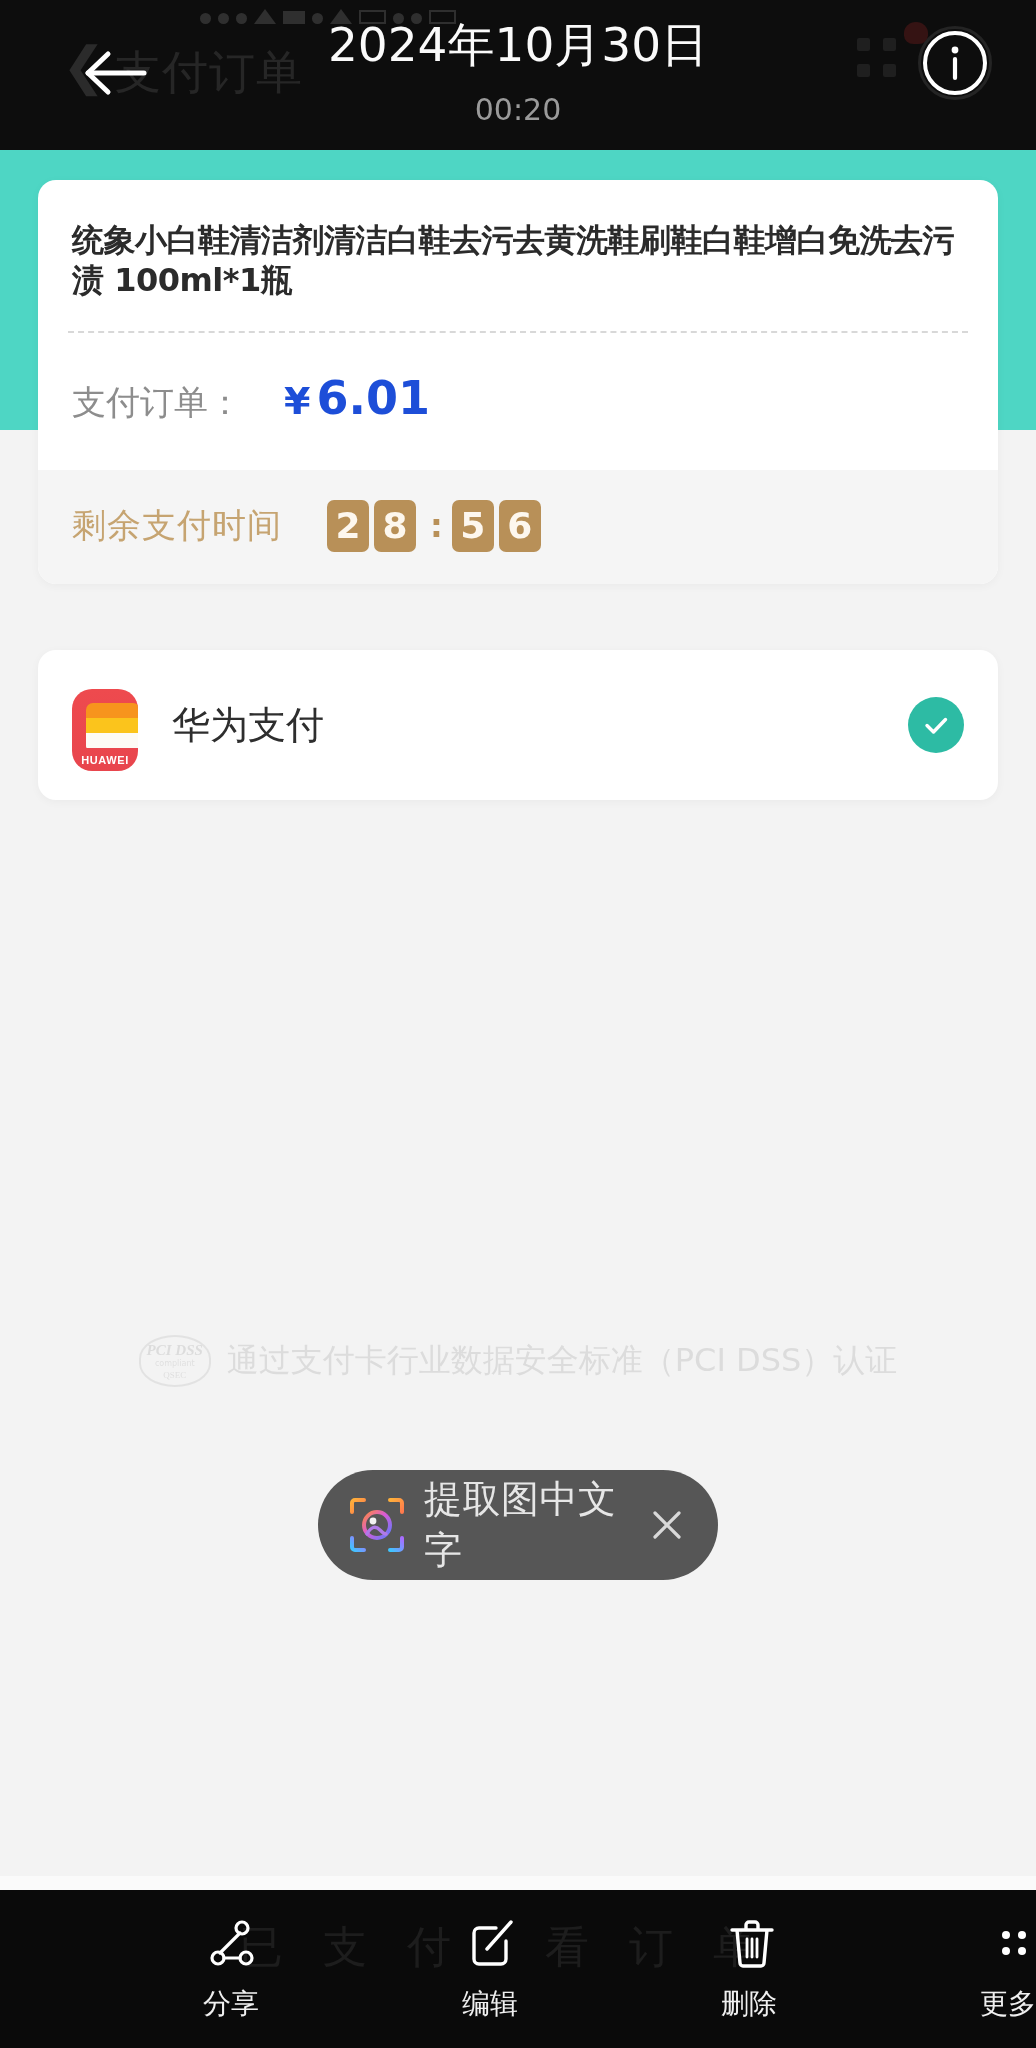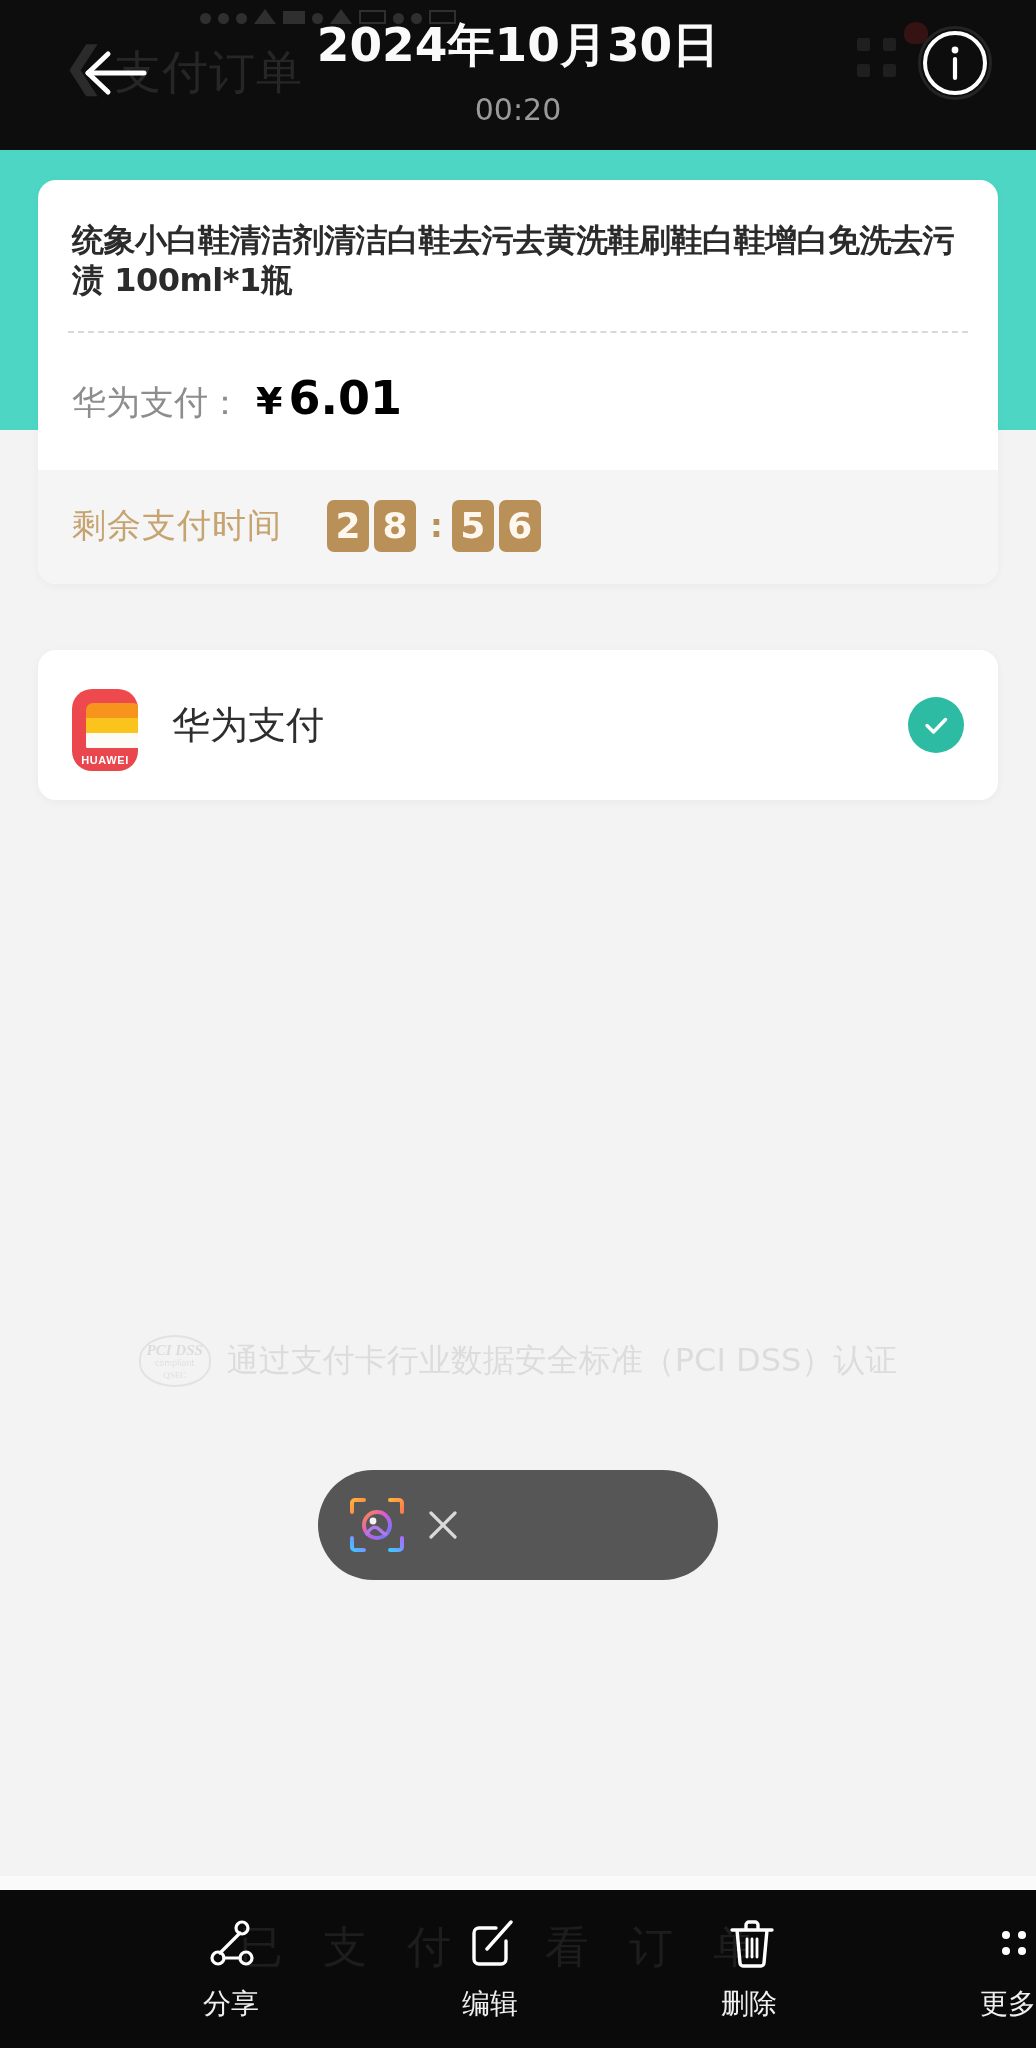--- a/index.html
+++ b/index.html
@@ -73,21 +73,21 @@
   
   .back-arrow {
     position:absolute; left:78px; top:40px;
     width:72px; height:66px; z-index:23;
   }
   .back-arrow svg { display:block; }
 
   .header-date {
     position:absolute; left:0; top:14px; width:1036px;
     text-align:center; color:#fafafa;
-    font-size:47px; font-weight:700; letter-spacing:0px;
+    font-size:47px; font-weight:400; letter-spacing:0px;
     z-index:23;
   }
   .header-time {
     position:absolute; left:0; top:92px; width:1036px;
     text-align:center; color:#9a9a9a;
     font-size:30px; font-weight:400;
     z-index:23;
   }
   .info-icon {
     position:absolute; right:46px; top:28px;
@@ -128,22 +128,22 @@
   }
   .amount-row {
     display:flex; align-items:baseline;
     padding:38px 34px 44px 34px;
   }
   .amount-label {
     font-size:34px; color:#8d8d8d; font-weight:400;
     letter-spacing:0px;
   }
   .amount-value {
-    margin-left:14px;
-    font-size:46px; color:#000000; font-weight:700;
+    margin-left:42px;
+    font-size:46px; color:#1d4ed8; font-weight:700;
     letter-spacing:0px;
   }
   .amount-value .yen { font-size:38px; margin-right:6px; }
 
   .countdown-row {
     background:#f5f5f5;
     display:flex; align-items:center;
     padding:30px 34px 32px 34px;
     gap:15px;
   }
@@ -298,21 +298,21 @@
 
   <div class="page">
     <div class="teal-band"></div>
 
     <div class="order-card">
       <div class="order-title">统象小白鞋清洁剂清洁白鞋去污去黄洗鞋刷鞋白鞋增白免洗去污渍 100ml*1瓶</div>
 
       <div class="dash-divider"></div>
 
       <div class="amount-row">
-        <span class="amount-label">华为支付：</span>
+        <span class="amount-label">支付订单：</span>
         <span class="amount-value">
           <span class="yen">¥</span><span>6.01</span>
         </span>
       </div>
 
       <div class="countdown-row">
         <span class="countdown-label">剩余支付时间</span>
         <span class="countdown-digits">
           <span class="digit-box">2</span>
           <span class="digit-box">8</span>
@@ -370,20 +370,21 @@
         </defs>
         <path d="M4 16 V7 a3 3 0 0 1 3-3 h9" fill="none" stroke="url(#cg1)" stroke-width="4" stroke-linecap="round"></path>
         <path d="M42 4 h9 a3 3 0 0 1 3 3 v9" fill="none" stroke="url(#cg1)" stroke-width="4" stroke-linecap="round"></path>
         <path d="M4 42 v9 a3 3 0 0 0 3 3 h9" fill="none" stroke="url(#cg2)" stroke-width="4" stroke-linecap="round"></path>
         <path d="M42 54 h9 a3 3 0 0 0 3-3 v-9" fill="none" stroke="url(#cg2)" stroke-width="4" stroke-linecap="round"></path>
         <circle cx="29" cy="29" r="13" fill="none" stroke="url(#cg3)" stroke-width="4"></circle>
         <circle cx="25" cy="25" r="3.4" fill="#ffffff" opacity="0.92"></circle>
         <path d="M19 38 q6 -11 13 -4 q4 4 6 4" fill="none" stroke="#b07ae8" stroke-width="3.4" stroke-linecap="round"></path>
       </svg>
     </div>
+    <div class="ocr-label">提取图中文字</div>
     <div class="ocr-close">
       <svg width="42" height="42" viewBox="0 0 42 42" aria-hidden="true">
         <path d="M9 9 L33 33 M33 9 L9 33" fill="none" stroke="#d9d9d9" stroke-width="3.2" stroke-linecap="round"></path>
       </svg>
     </div>
   </div>
 
   <div class="gallery-header">
     <div class="statusbar-ghost">
       <span class="sb-dot"></span>

